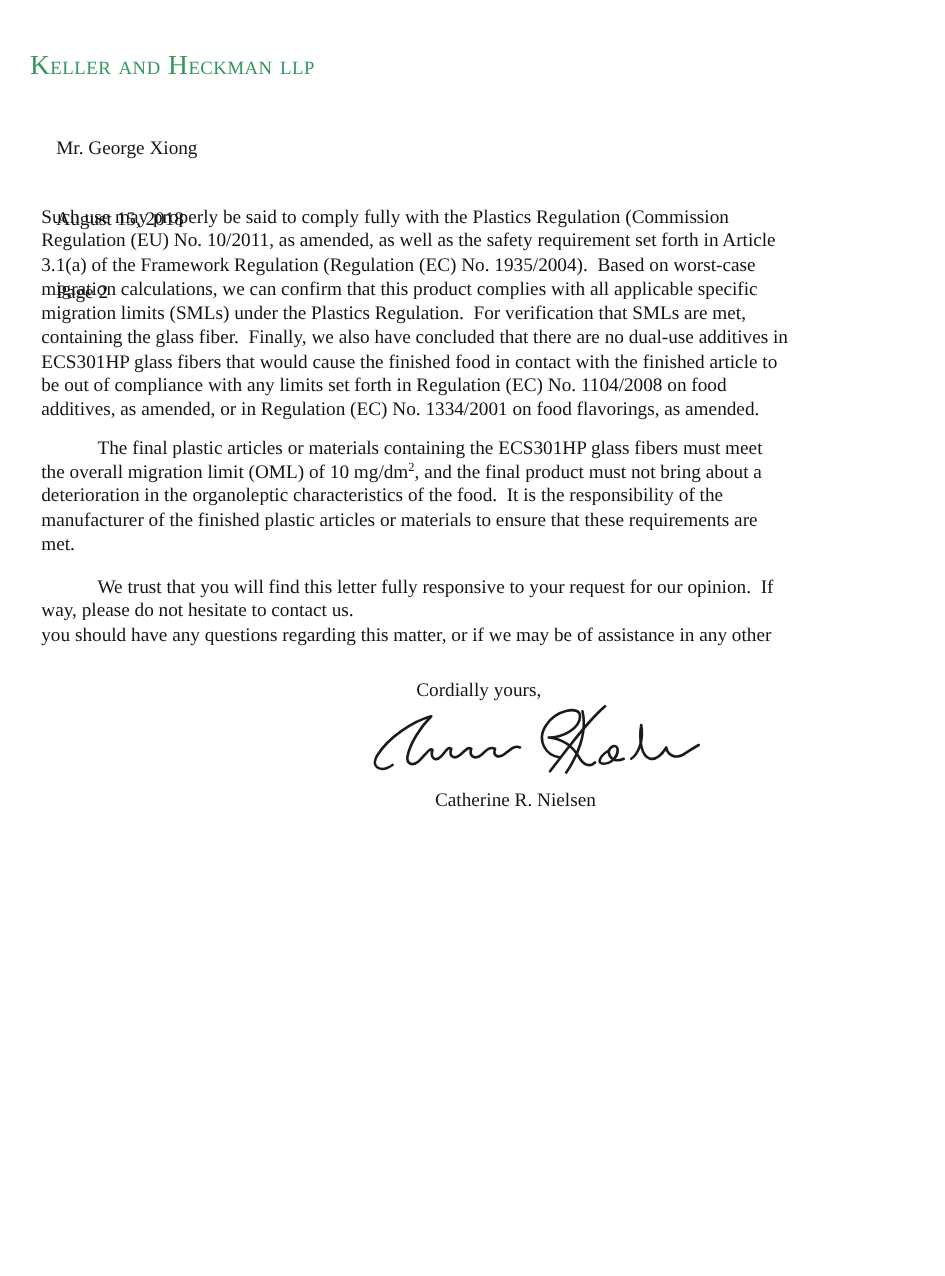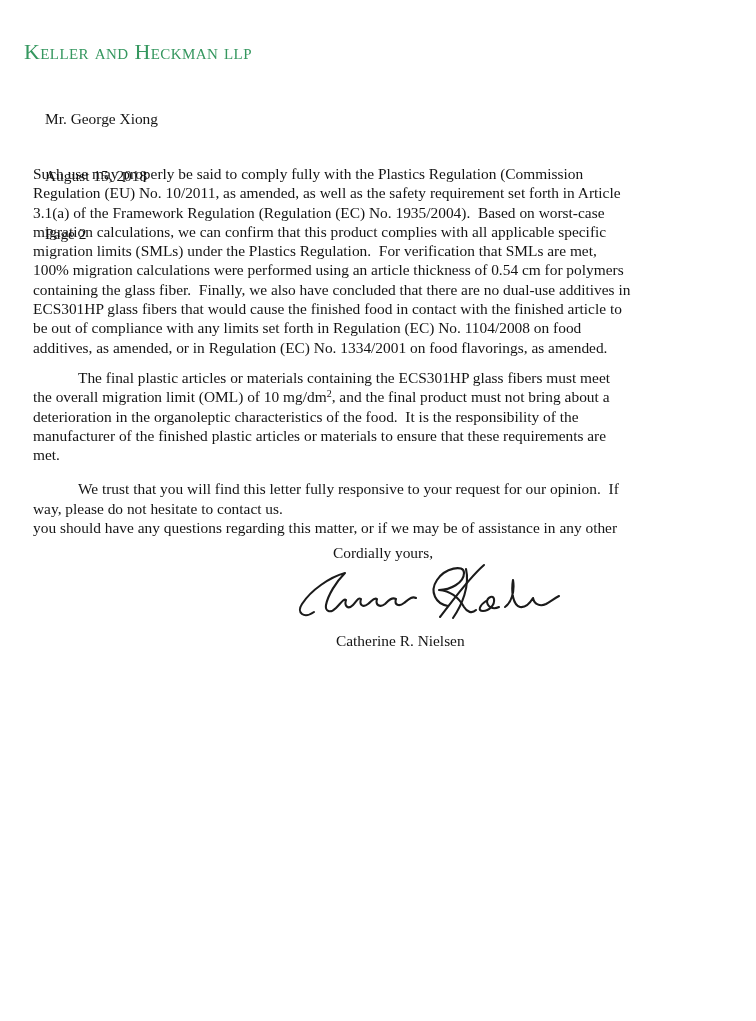--- a/index.html
+++ b/index.html
@@ -44,21 +44,21 @@
   }
   .closing{
     position:absolute;left:333px;top:543px;
     font-size:15.4px;line-height:19.3px;white-space:pre;
   }
   .signature{
     position:absolute;left:288px;top:560px;
     width:278px;height:68px;
   }
   .typed-name{
-    position:absolute;left:336px;top:631px;
+    position:absolute;left:348px;top:631px;
     font-size:15.4px;line-height:19.3px;white-space:pre;text-align:center;
   }
   .footer-note{
     position:absolute;left:21px;top:976px;
     font-family:"DejaVu Sans", sans-serif;
     font-size:11px;line-height:12px;
     color:#111111;
     white-space:pre;
   }
 </style>
@@ -76,21 +76,20 @@
   </div>
 
   <div class="body-block">
 
     <div class="para p1">
       <div class="line">Such use may properly be said to comply fully with the Plastics Regulation (Commission</div>
       <div class="line">Regulation (EU) No. 10/2011, as amended, as well as the safety requirement set forth in Article</div>
       <div class="line">3.1(a) of the Framework Regulation (Regulation (EC) No. 1935/2004).  Based on worst-case</div>
       <div class="line">migration calculations, we can confirm that this product complies with all applicable specific</div>
       <div class="line">migration limits (SMLs) under the Plastics Regulation.  For verification that SMLs are met,</div>
-      <div class="line">100% migration calculations were performed using an article thickness of 0.54 cm for polymers</div>
       <div class="line">containing the glass fiber.  Finally, we also have concluded that there are no dual-use additives in</div>
       <div class="line">ECS301HP glass fibers that would cause the finished food in contact with the finished article to</div>
       <div class="line">be out of compliance with any limits set forth in Regulation (EC) No. 1104/2008 on food</div>
       <div class="line">additives, as amended, or in Regulation (EC) No. 1334/2001 on food flavorings, as amended.</div>
     </div>
 
     <div class="para p2">
       <div class="line indent">The final plastic articles or materials containing the ECS301HP glass fibers must meet</div>
       <div class="line"><span>the overall migration limit (OML) of 10 mg/dm</span><sup class="sup2">2</sup><span>, and the final product must not bring about a</span></div>
       <div class="line">deterioration in the organoleptic characteristics of the food.  It is the responsibility of the</div>

